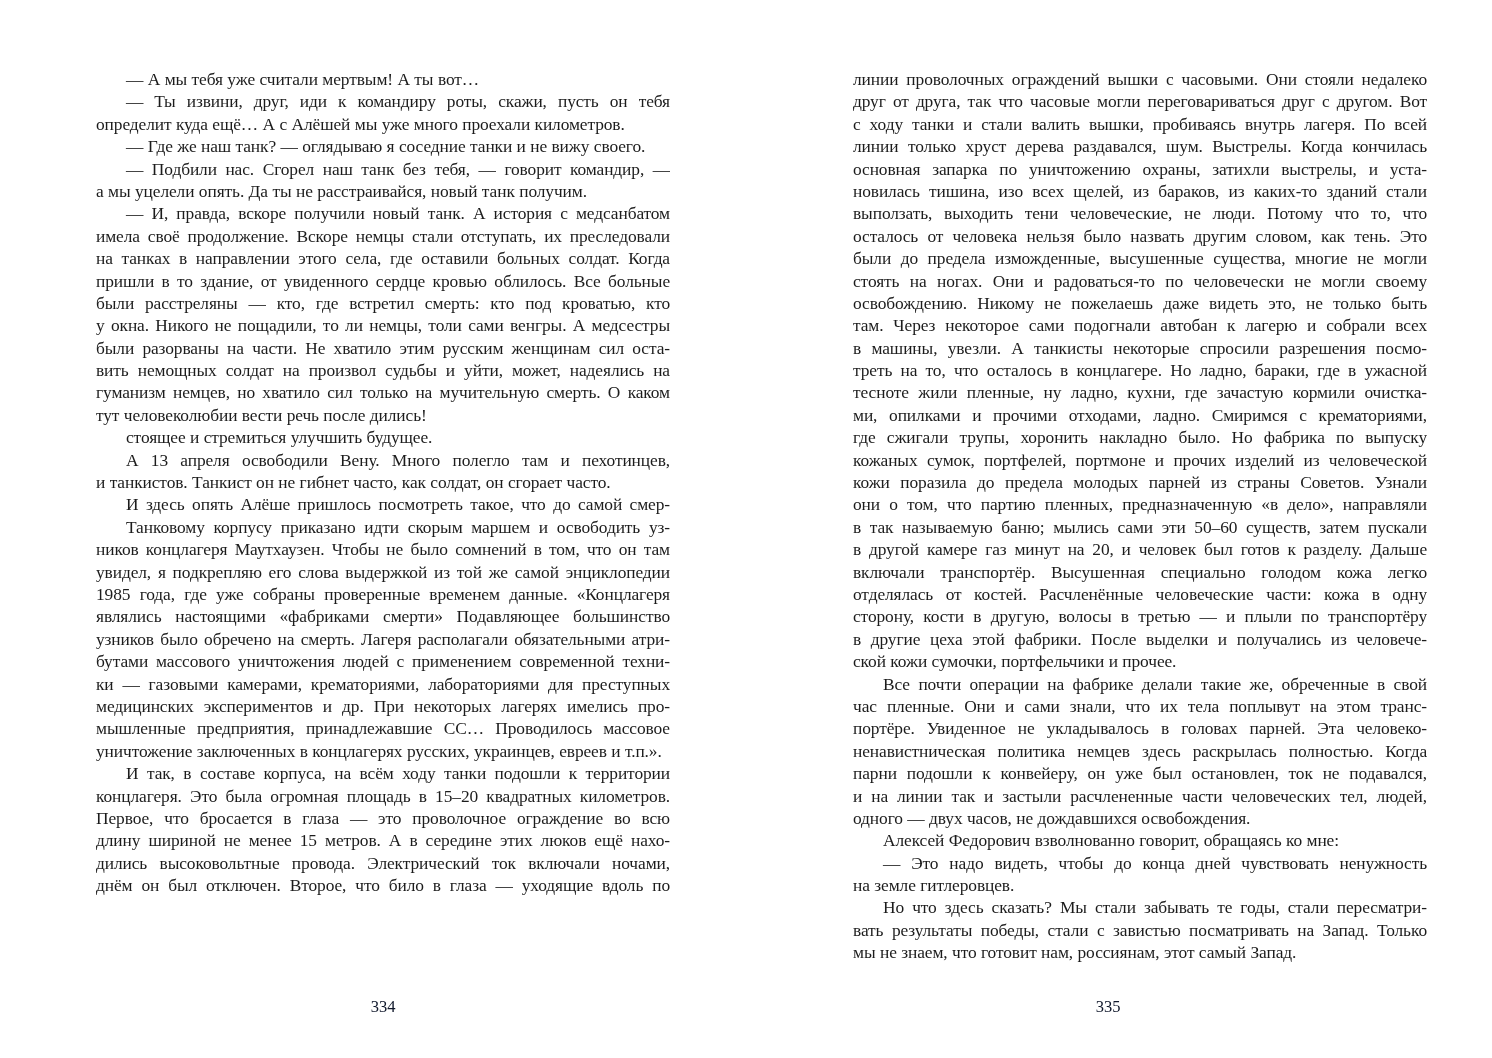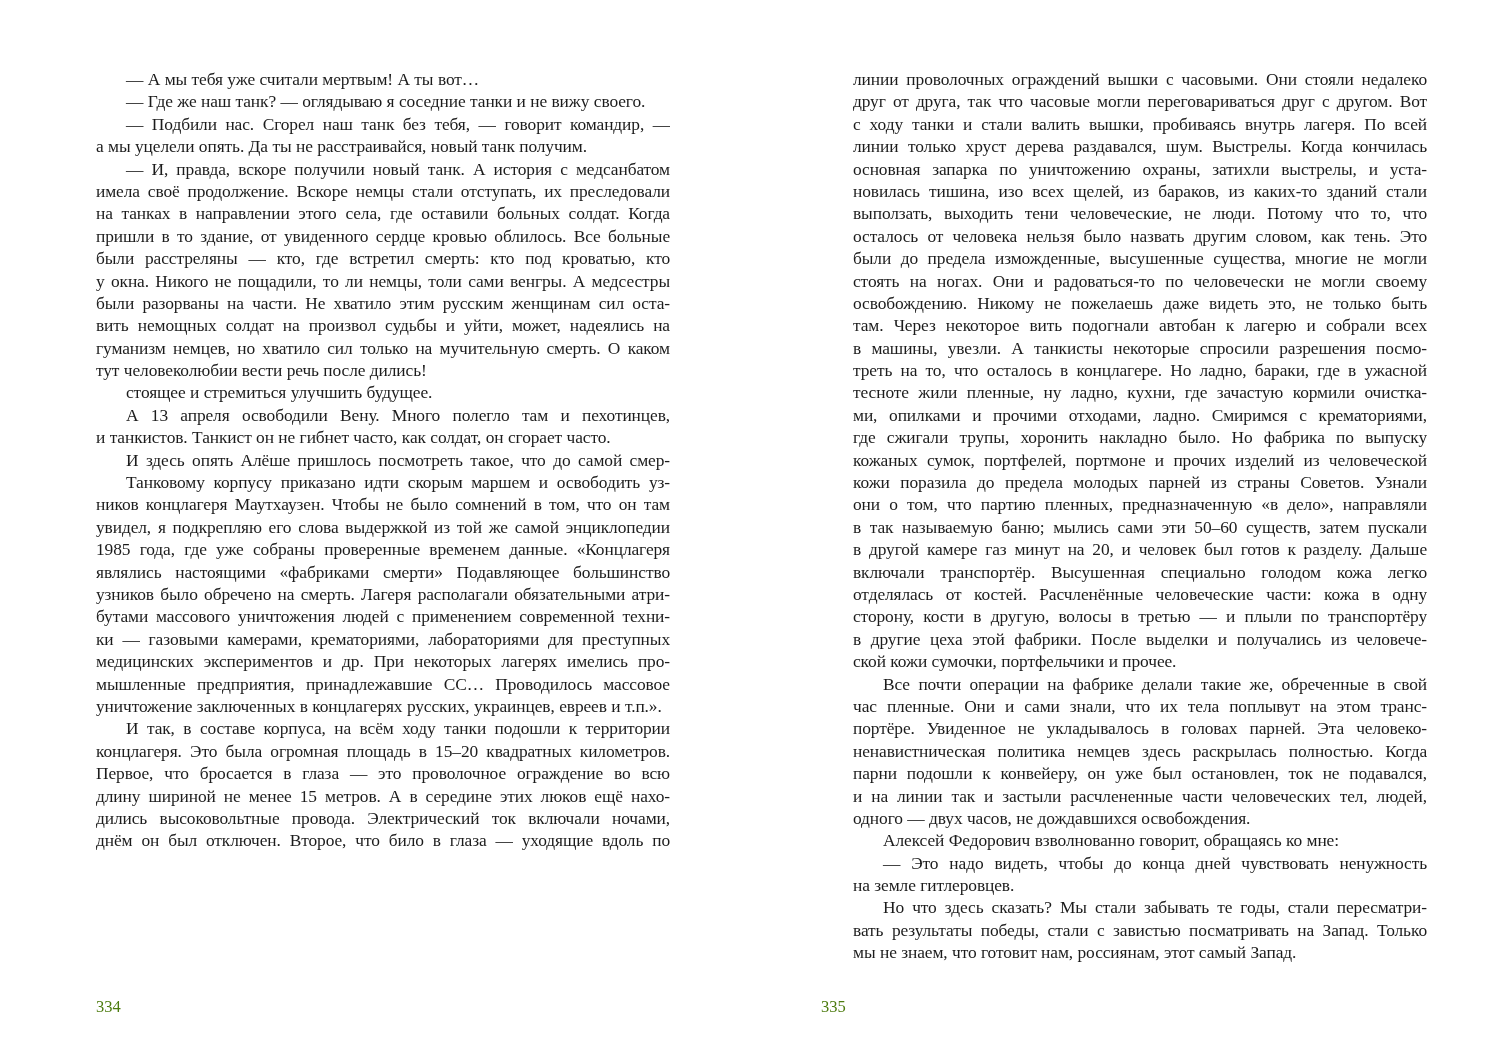--- a/index.html
+++ b/index.html
@@ -40,35 +40,40 @@
   .line.last {
     text-align-last: left;
   }
   .para.indent .line:first-child {
     text-indent: 30px;
   }
   .folio {
     position: absolute;
     top: 997px;
     width: 574px;
+    text-align: center;
     font-size: 16.5px;
     line-height: 20px;
-    color: #4d7c0f;
+    color: #0f172a;
   }
   .folio.left  { left: 96px; }
   .folio.right { left: 821px; }
 </style>
 </head>
 <body>
 
 <div class="spread">
   <div class="page left">
     <div class="text-block">
         <div class="para indent">
           <div class="line last">— А мы тебя уже считали мертвым! А ты вот…</div>
+        </div>
+        <div class="para indent">
+          <div class="line">— Ты извини, друг, иди к командиру роты, скажи, пусть он тебя</div>
+          <div class="line last">определит куда ещё… А с Алёшей мы уже много проехали километров.</div>
         </div>
         <div class="para indent">
           <div class="line last">— Где же наш танк? — оглядываю я соседние танки и не вижу своего.</div>
         </div>
         <div class="para indent">
           <div class="line">— Подбили нас. Сгорел наш танк без тебя, — говорит командир, —</div>
           <div class="line last">а мы уцелели опять. Да ты не расстраивайся, новый танк получим.</div>
         </div>
         <div class="para indent">
           <div class="line">— И, правда, вскоре получили новый танк. А история с медсанбатом</div>
@@ -122,21 +127,21 @@
           <div class="line">друг от друга, так что часовые могли переговариваться друг с другом. Вот</div>
           <div class="line">с ходу танки и стали валить вышки, пробиваясь внутрь лагеря. По всей</div>
           <div class="line">линии только хруст дерева раздавался, шум. Выстрелы. Когда кончилась</div>
           <div class="line">основная запарка по уничтожению охраны, затихли выстрелы, и уста-</div>
           <div class="line">новилась тишина, изо всех щелей, из бараков, из каких-то зданий стали</div>
           <div class="line">выползать, выходить тени человеческие, не люди. Потому что то, что</div>
           <div class="line">осталось от человека нельзя было назвать другим словом, как тень. Это</div>
           <div class="line">были до предела изможденные, высушенные существа, многие не могли</div>
           <div class="line">стоять на ногах. Они и радоваться-то по человечески не могли своему</div>
           <div class="line">освобождению. Никому не пожелаешь даже видеть это, не только быть</div>
-          <div class="line">там. Через некоторое вить подогнали автобан к лагерю и собрали всех</div>
+          <div class="line">там. Через некоторое сами подогнали автобан к лагерю и собрали всех</div>
           <div class="line">в машины, увезли. А танкисты некоторые спросили разрешения посмо-</div>
           <div class="line">треть на то, что осталось в концлагере. Но ладно, бараки, где в ужасной</div>
           <div class="line">тесноте жили пленные, ну ладно, кухни, где зачастую кормили очистка-</div>
           <div class="line">ми, опилками и прочими отходами, ладно. Смиримся с крематориями,</div>
           <div class="line">где сжигали трупы, хоронить накладно было. Но фабрика по выпуску</div>
           <div class="line">кожаных сумок, портфелей, портмоне и прочих изделий из человеческой</div>
           <div class="line">кожи поразила до предела молодых парней из страны Советов. Узнали</div>
           <div class="line">они о том, что партию пленных, предназначенную «в дело», направляли</div>
           <div class="line">в так называемую баню; мылись сами эти 50–60 существ, затем пускали</div>
           <div class="line">в другой камере газ минут на 20, и человек был готов к разделу. Дальше</div>

